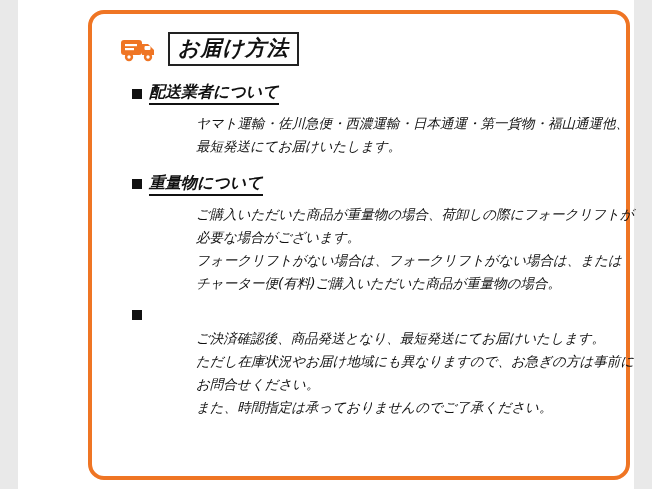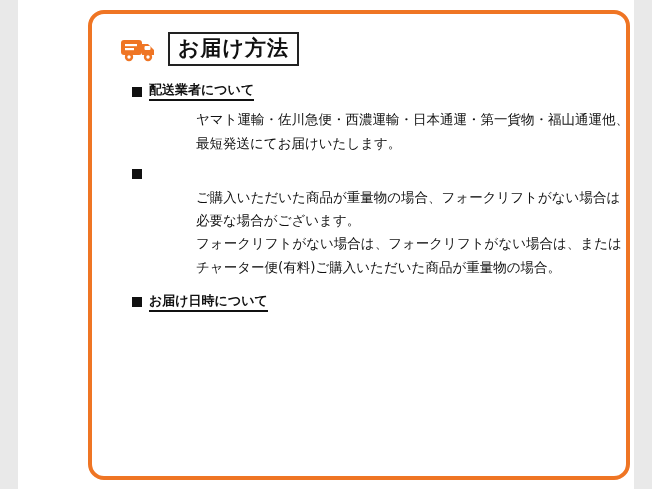--- a/index.html
+++ b/index.html
@@ -23,20 +23,21 @@
   .panel {
     position: absolute;
     left: 88px;
     top: 10px;
     width: 542px;
     height: 470px;
     border: 4px solid #ef7524;
     border-radius: 16px;
     background: #ffffff;
     box-sizing: border-box;
+    font-style: italic;
   }
   .panel-inner {
     padding: 18px 22px 10px 22px;
   }
   
   .header {
     display: flex;
     align-items: center;
     gap: 10px;
     margin-bottom: 16px;
@@ -67,21 +68,21 @@
     padding-left: 18px;
   }
   .bullet-square {
     width: 10px;
     height: 10px;
     background: #111111;
     display: inline-block;
     flex: 0 0 auto;
   }
   .section-title {
-    font-size: 13px;
+    font-size: 16px;
     font-weight: bold;
     color: #111111;
     border-bottom: 2px solid #111111;
     padding-bottom: 1px;
     line-height: 1.25;
   }
   .body-lines {
     padding-left: 36px;
   }
   .body-line {
@@ -152,31 +153,37 @@
         </div>
         <div class="body-lines">
           <div class="body-line">ヤマト運輸・佐川急便・西濃運輸・日本通運・第一貨物・福山通運他、</div>
           <div class="body-line">最短発送にてお届けいたします。</div>
         </div>
       </div>
 
       <div class="section">
         <div class="section-head">
           <span class="bullet-square"></span>
+          <span class="section-title">重量物について</span>
         </div>
         <div class="body-lines">
-          <div class="body-line">ご購入いただいた商品が重量物の場合、フォークリフトがない場合は</div>
+          <div class="body-line">ご購入いただいた商品が重量物の場合、荷卸しの際にフォークリフトが</div>
           <div class="body-line">必要な場合がございます。</div>
           <div class="body-line">フォークリフトがない場合は、フォークリフトがない場合は、または</div>
           <div class="body-line">チャーター便(有料)ご購入いただいた商品が重量物の場合。</div>
         </div>
       </div>
 
       <div class="section">
         <div class="section-head">
           <span class="bullet-square"></span>
-          <span class="section-title">お届け日時について</span>
+        </div>
+        <div class="body-lines">
+          <div class="body-line">ご決済確認後、商品発送となり、最短発送にてお届けいたします。</div>
+          <div class="body-line">ただし在庫状況やお届け地域にも異なりますので、お急ぎの方は事前に</div>
+          <div class="body-line">お問合せください。</div>
+          <div class="body-line">また、時間指定は承っておりませんのでご了承ください。</div>
         </div>
       </div>
 
     </div>
   </div>
 </div>
 
 </body></html>

